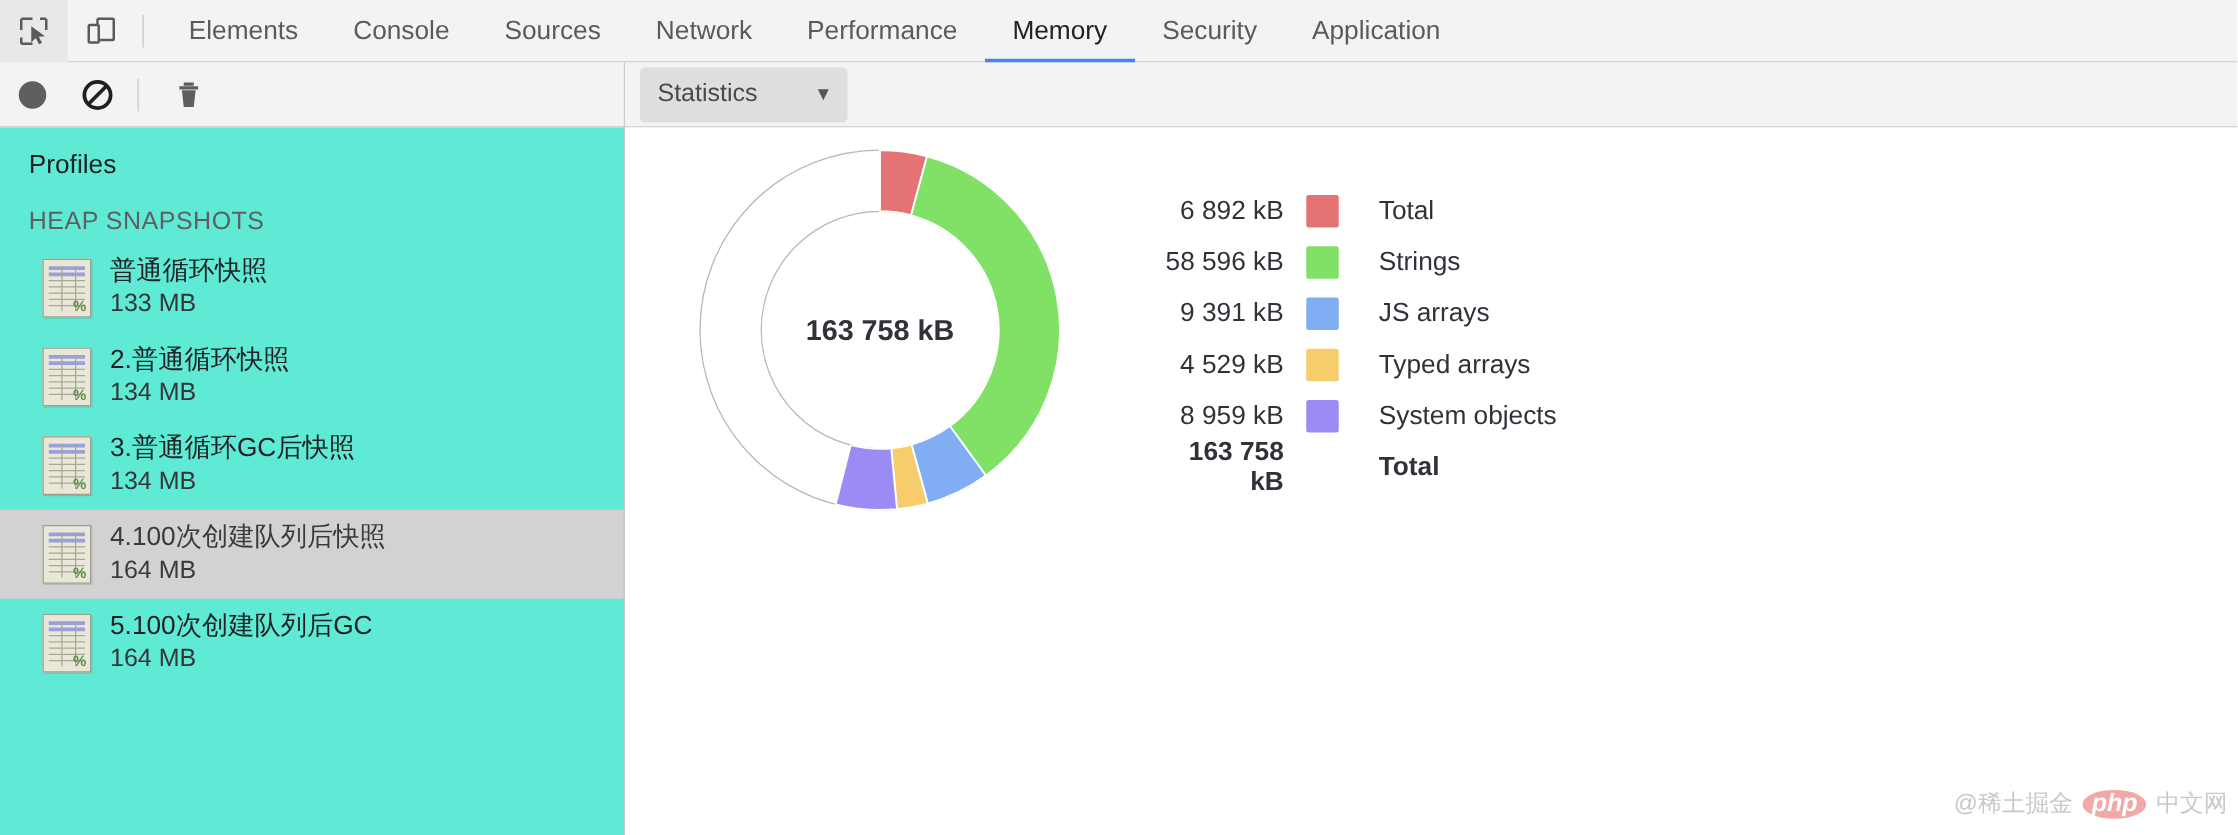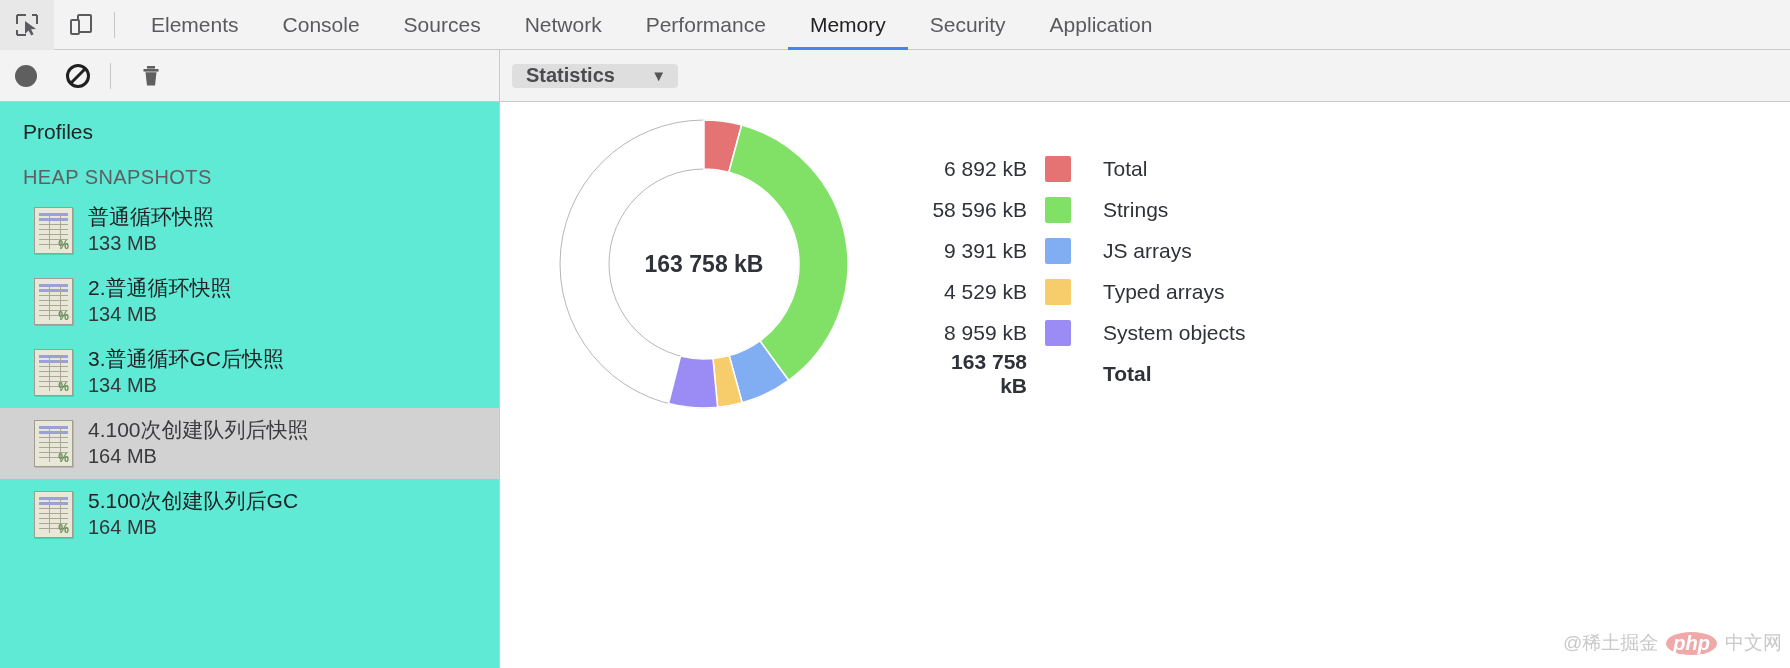--- a/index.html
+++ b/index.html
@@ -55,27 +55,26 @@
   .icon-btn {
     width: 52px; height: 51px;
     display: flex; align-items: center; justify-content: center;
     cursor: pointer;
   }
   .tb2-right {
     position: absolute; left: 501px; top: 0; right: 0; height: 51px;
     display: flex; align-items: center; padding-left: 11px;
   }
   .select-box {
-    height: 24px; min-width: 166px;
+    height: 44px; min-width: 166px;
     background: #dedede; border-radius: 4px;
     display: flex; align-items: center; justify-content: space-between;
     padding: 0 12px 0 14px;
     font-size: 20px; color: #4a4a4f;
     cursor: pointer;
-    font-weight: bold;
   }
   .select-caret { font-size: 15px; color: #555; margin-left: 18px; }
 
   
   .sidebar {
     position: absolute; top: 102px; left: 0; width: 500px; bottom: 0;
     background: #5eead4;
     border-right: 1px solid #cacaca;
     overflow: hidden;
   }

